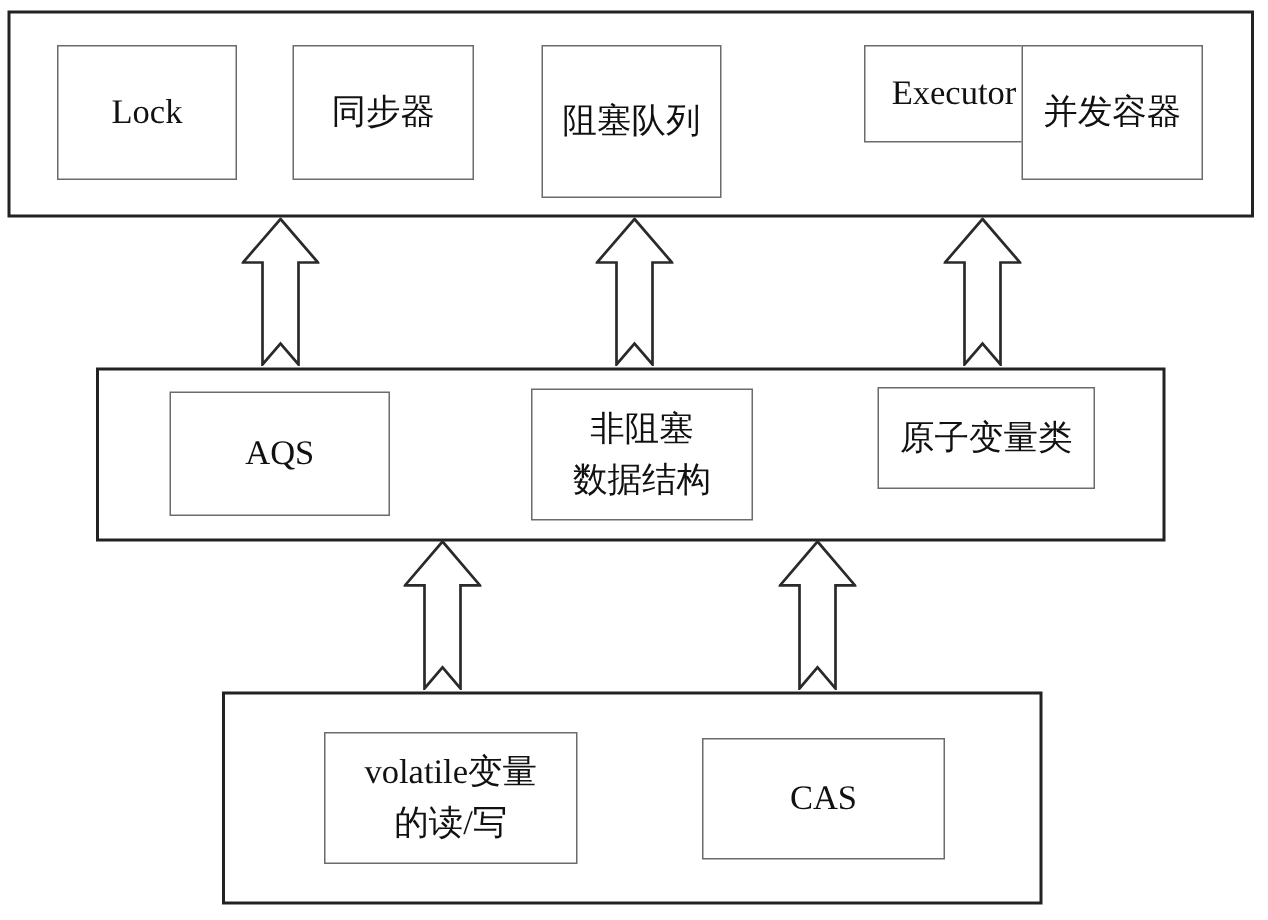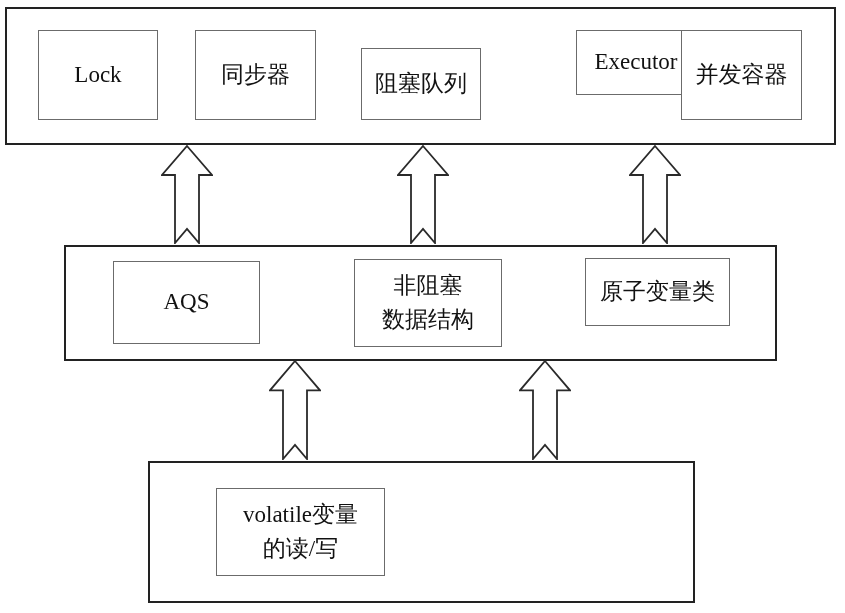--- a/index.html
+++ b/index.html
@@ -42,21 +42,21 @@
   .up-arrow svg {
     display: block;
     width: 100%;
     height: 100%;
   }
 
   
   #top-container      { left: 5px;   top: 7px;   width: 831px; height: 138px; }
   #box-lock           { left: 38px;  top: 30px;  width: 120px; height: 90px; }
   #box-synchronizer   { left: 195px; top: 30px;  width: 121px; height: 90px; }
-  #box-blocking-queue { left: 361px; top: 30px;  width: 120px; height: 72px; margin-top: 18px; }
+  #box-blocking-queue { left: 361px; top: 30px;  width: 120px; height: 102px; }
   #box-executor       { left: 536px; top: 30px;  width: 120px; height: 65px; margin-left: 40px; }
   #box-concurrent     { left: 681px; top: 30px;  width: 121px; height: 90px; }
 
   
   #arrow-mt-1 { left: 161px; top: 145px; width: 52px; height: 99px; }
   #arrow-mt-2 { left: 397px; top: 145px; width: 52px; height: 99px; }
   #arrow-mt-3 { left: 629px; top: 145px; width: 52px; height: 99px; }
 
   
   #middle-container   { left: 64px;  top: 245px; width: 713px; height: 116px; }
@@ -114,14 +114,15 @@
   </div>
   <div id="arrow-bm-2" class="up-arrow">
     <svg viewBox="0 0 52 99" preserveAspectRatio="none" aria-hidden="true">
       <polygon points="26,1 51,30 38,30 38,98 26,84 14,98 14,30 1,30" fill="#ffffff" stroke="#2a2a2a" stroke-width="1.8"></polygon>
     </svg>
   </div>
 
   <div id="bottom-container" class="layer-container"></div>
   <div id="box-volatile" class="node-box">volatile变量
 的读/写</div>
+  <div id="box-cas" class="node-box">CAS</div>
 
 </div>
 
 </body></html>

